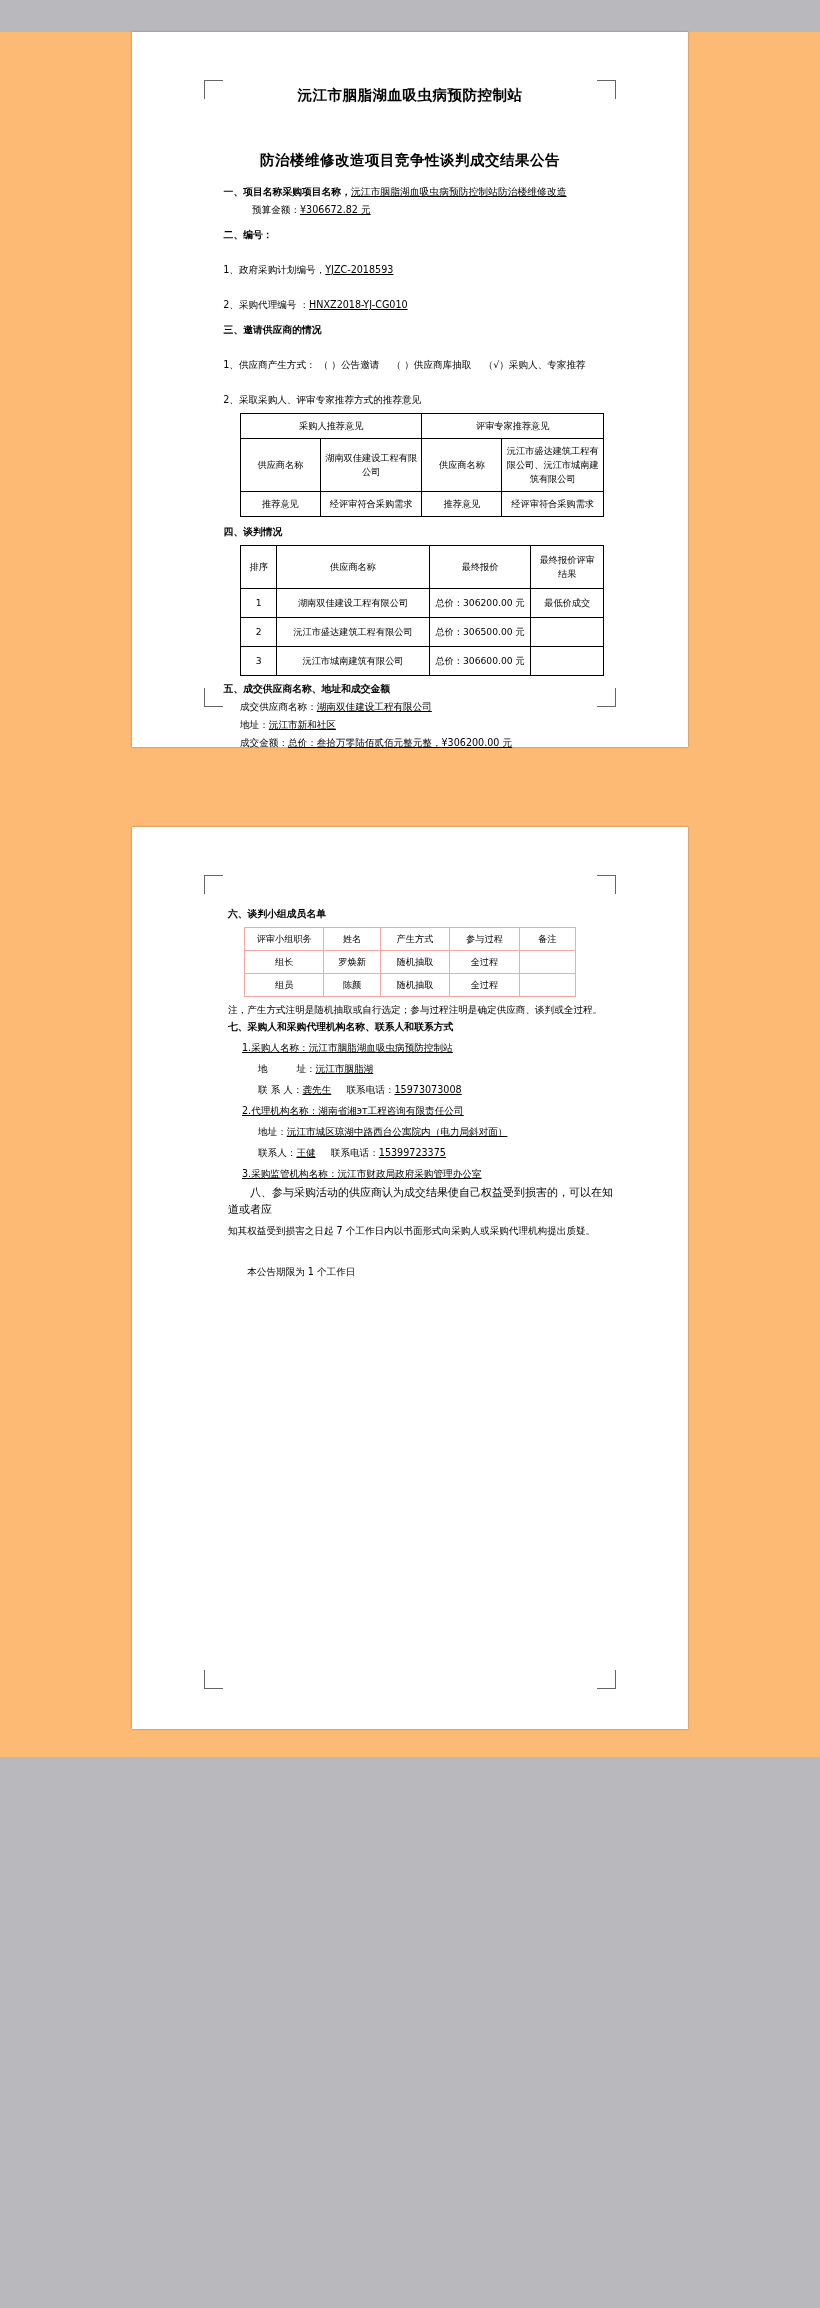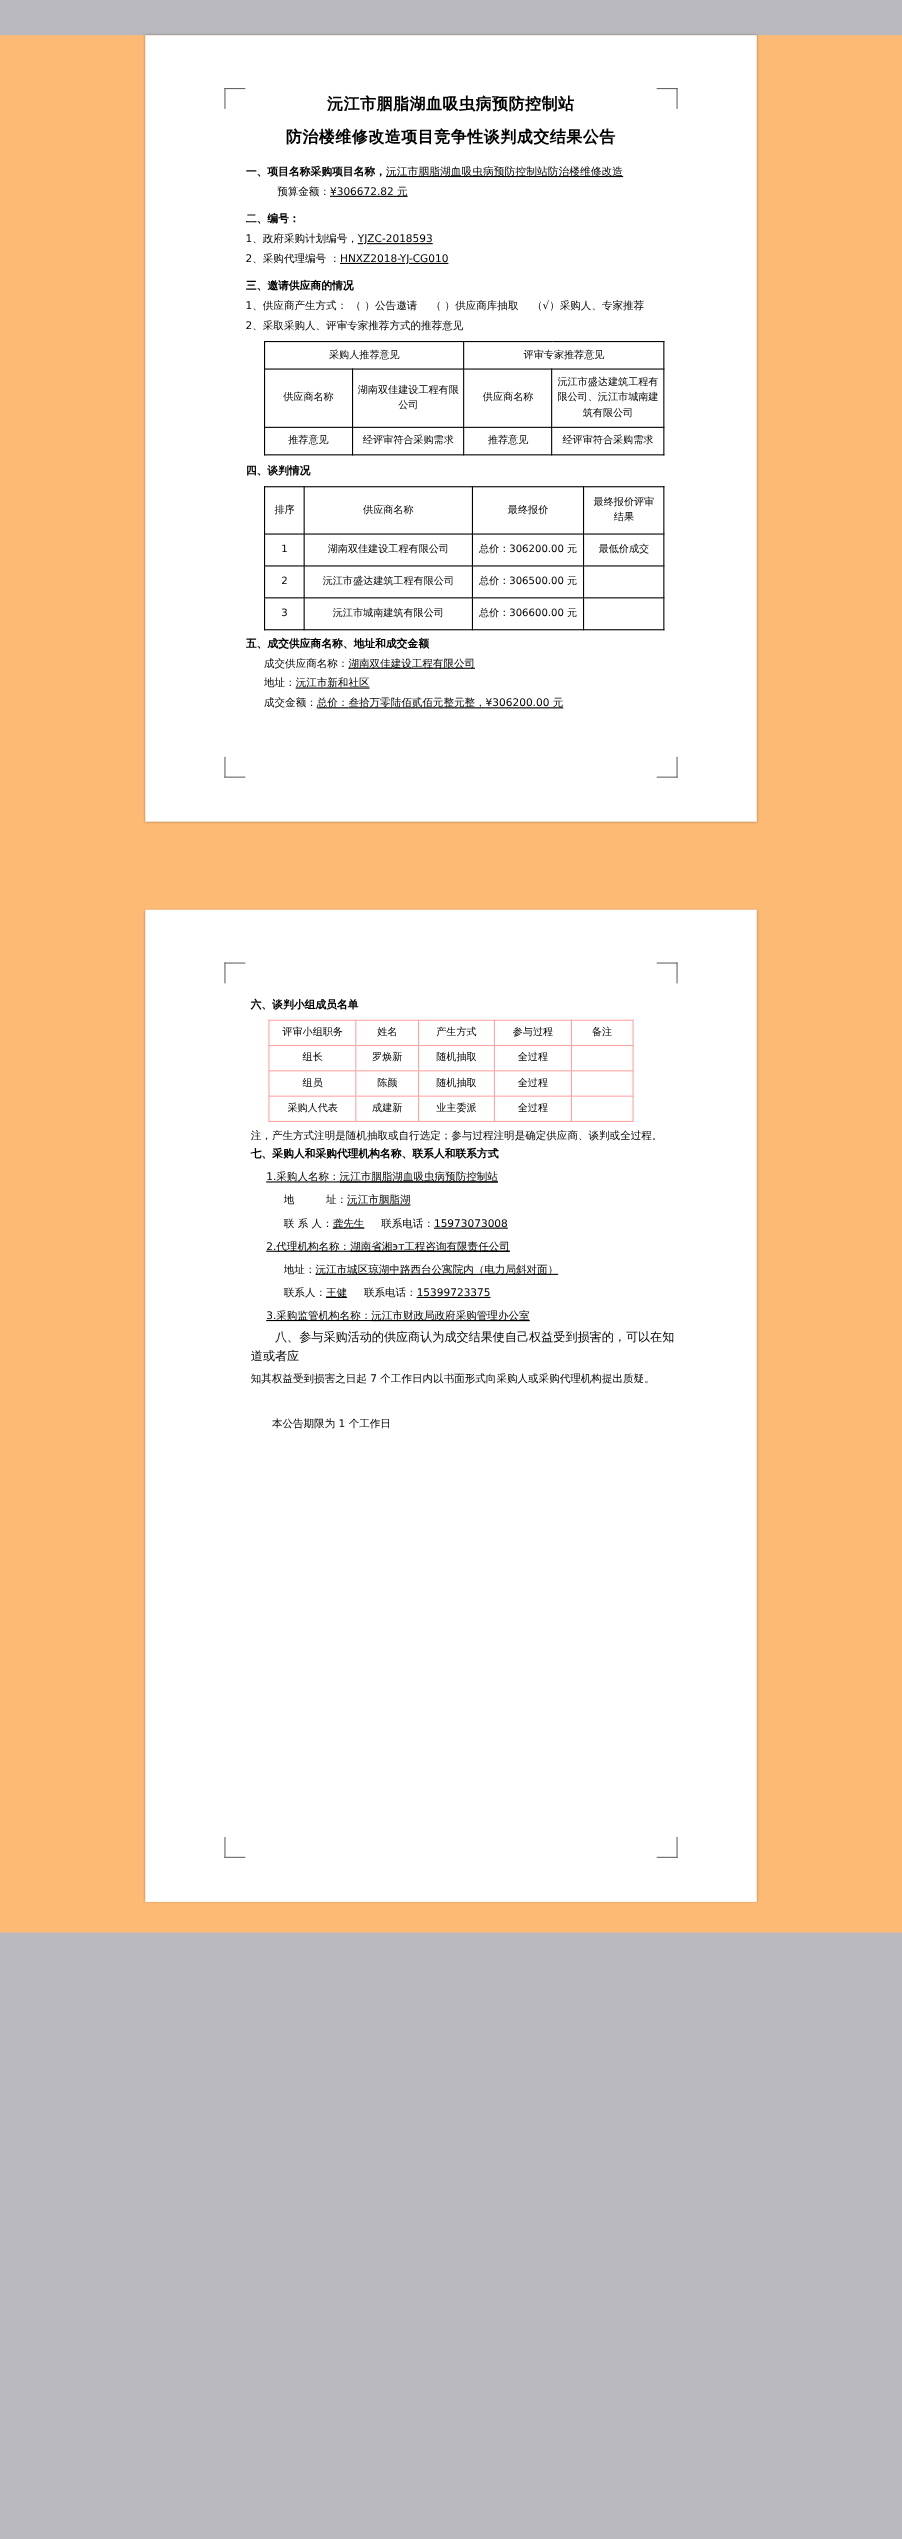--- a/index.html
+++ b/index.html
@@ -43,40 +43,40 @@
     top: 48px;
   }
   .doc-title {
     text-align: center;
     font-weight: bold;
     font-size: 14.5px;
     line-height: 30px;
     color: #000;
     letter-spacing: 0.5px;
   }
-  .doc-title .l2 { display: block; }
+  .doc-title .l2 { display: block; margin-top: 35px; }
   .para {
     text-indent: 2em;
     margin-top: 10px;
     font-size: 9.6px;
     line-height: 17px;
   }
   .u { text-decoration: underline; }
   .sec {
     margin-top: 8px;
     font-weight: bold;
     font-size: 9.8px;
     line-height: 17px;
     text-indent: 2em;
   }
   .lvl2 {
     font-size: 9.6px;
     line-height: 17px;
     text-indent: 2em;
-    margin-top: 1px;
+    margin-top: 18px;
   }
   .lvl3 {
     font-size: 9.6px;
     line-height: 17px;
     padding-left: 48px;
     margin-top: 1px;
   }
   .lvl-ind {
     font-size: 9.6px;
     line-height: 17px;
@@ -293,27 +293,20 @@
           <td>全过程</td>
           <td></td>
         </tr>
         <tr>
           <td>组员</td>
           <td>陈颜</td>
           <td>随机抽取</td>
           <td>全过程</td>
           <td></td>
         </tr>
-        <tr>
-          <td>采购人代表</td>
-          <td>成建新</td>
-          <td>业主委派</td>
-          <td>全过程</td>
-          <td></td>
-        </tr>
       </tbody>
         </table>
 
       <div class="note">注，产生方式注明是随机抽取或自行选定；参与过程注明是确定供应商、谈判或全过程。</div>
 
       <div style="font-weight:bold;font-size:9.8px;line-height:17px;">七、采购人和采购代理机构名称、联系人和联系方式</div>
 
       <div class="note ind1">
         <span>1.采购人名称：</span><span class="u">沅江市胭脂湖血吸虫病预防控制站</span>
       </div>

